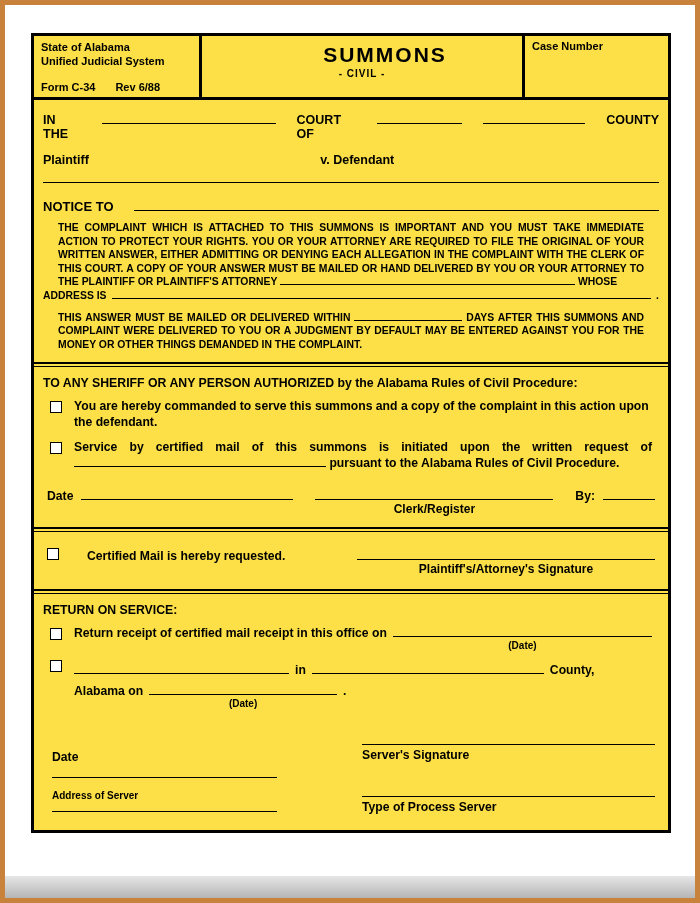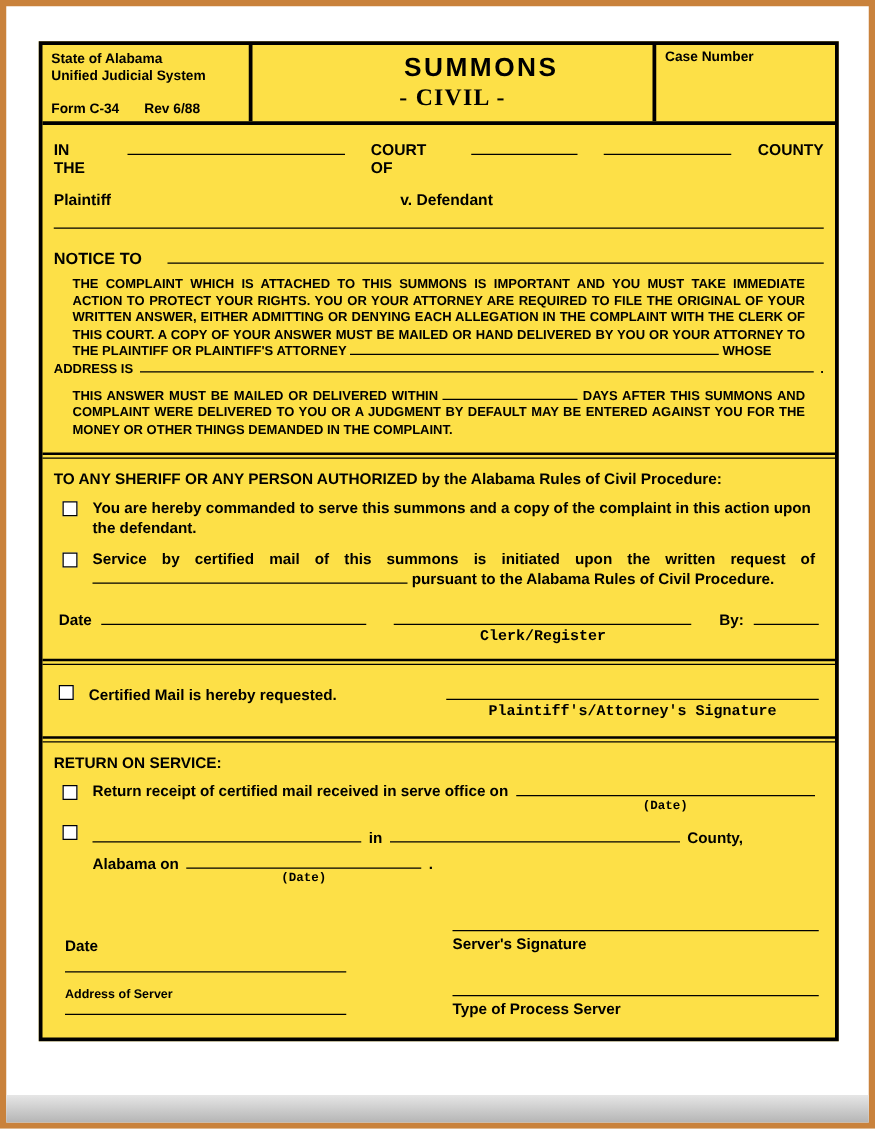--- a/index.html
+++ b/index.html
@@ -12,30 +12,30 @@
 
   .form{position:absolute;left:26px;top:28px;width:640px;border:3px solid #000;background:#fde047;}
 
   
   .hdr{display:flex;border-bottom:3px solid #000;height:64px;}
   .hdr-left{width:168px;border-right:3px solid #000;padding:5px 6px 4px 7px;display:flex;flex-direction:column;justify-content:space-between;}
   .agency div{font-size:11px;font-weight:bold;line-height:1.25;}
   .formnum{font-size:11px;font-weight:bold;display:flex;gap:20px;}
   .hdr-center{flex:1;text-align:center;padding-top:7px;}
   .title{font-size:21px;font-weight:bold;letter-spacing:2px;padding-left:46px;}
-  .subtitle{font-size:19px;font-weight:bold;margin-top:1px;letter-spacing:1px;font-family:Liberation Serif, serif;}
+  .subtitle{font-size:10px;font-weight:bold;margin-top:1px;letter-spacing:1px;}
   .hdr-right{width:146px;border-left:3px solid #000;padding:4px 7px;font-size:11px;font-weight:bold;}
   .case-area{height:36px;}
 
   
   .blank{display:inline-block;height:0;border-bottom:1.6px solid #000;}
   .fill{flex:1;}
   .frow{display:flex;align-items:baseline;}
   .blankcap{display:inline-block;position:relative;height:0;border-bottom:1.6px solid #000;}
-  .blankcap .cap{position:absolute;top:3px;left:0;width:100%;text-align:center;font-size:10px;font-weight:bold;white-space:nowrap;font-family:Liberation Mono, monospace;}
+  .blankcap .cap{position:absolute;top:3px;left:0;width:100%;text-align:center;font-size:10px;font-weight:bold;white-space:nowrap;}
   .blankcap .cap.big{font-size:12px;}
 
   .court-row{margin:13px 9px 0;font-size:12.5px;font-weight:bold;gap:21px;}
   .parties{display:flex;margin:12px 9px 0;font-size:12.5px;font-weight:bold;}
   .parties .p{width:45%;}
   .name-line{margin:15px 9px 0;height:0;border-bottom:1.6px solid #000;}
 
   .notice-row{margin:16px 9px 0;font-size:13px;font-weight:bold;gap:20px;}
 
   .para{margin:7px 24px 0;font-size:10.4px;font-weight:bold;text-align:justify;line-height:1.3;}
@@ -160,35 +160,35 @@
         <span class="cap big">Clerk/Register</span>
       </span>
       <span>By:</span>
       <span class="blank" style="width:52px"></span>
     </div>
 
     <div class="dbl" style="margin-top:0"></div>
 
     <div class="cert">
       <span class="chk"></span>
-      <span style="margin-left:12px">Certified Mail is hereby requested.</span>
+      <span style="margin-left:28px">Certified Mail is hereby requested.</span>
       <span class="blankcap sig">
         <span class="cap big">Plaintiff's/Attorney's Signature</span>
       </span>
     </div>
 
     <div class="dbl" style="margin-top:0"></div>
 
     <div class="sec-heading">RETURN ON SERVICE:</div>
 
     <div class="chk-row rr-space">
       <span class="chk"></span>
       <div class="chk-label">
         <div class="ln">
-          <span>Return receipt of certified mail received in serve office on</span>
+          <span>Return receipt of certified mail receipt in this office on</span>
           <span class="blankcap fill">
             <span class="cap">(Date)</span>
           </span>
         </div>
       </div>
     </div>
 
     <div class="chk-row">
       <span class="chk"></span>
       <div class="chk-label">

